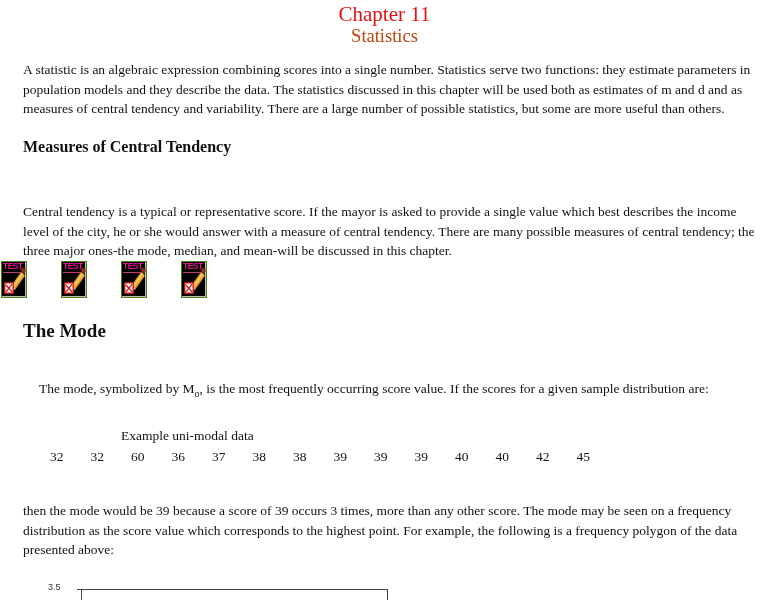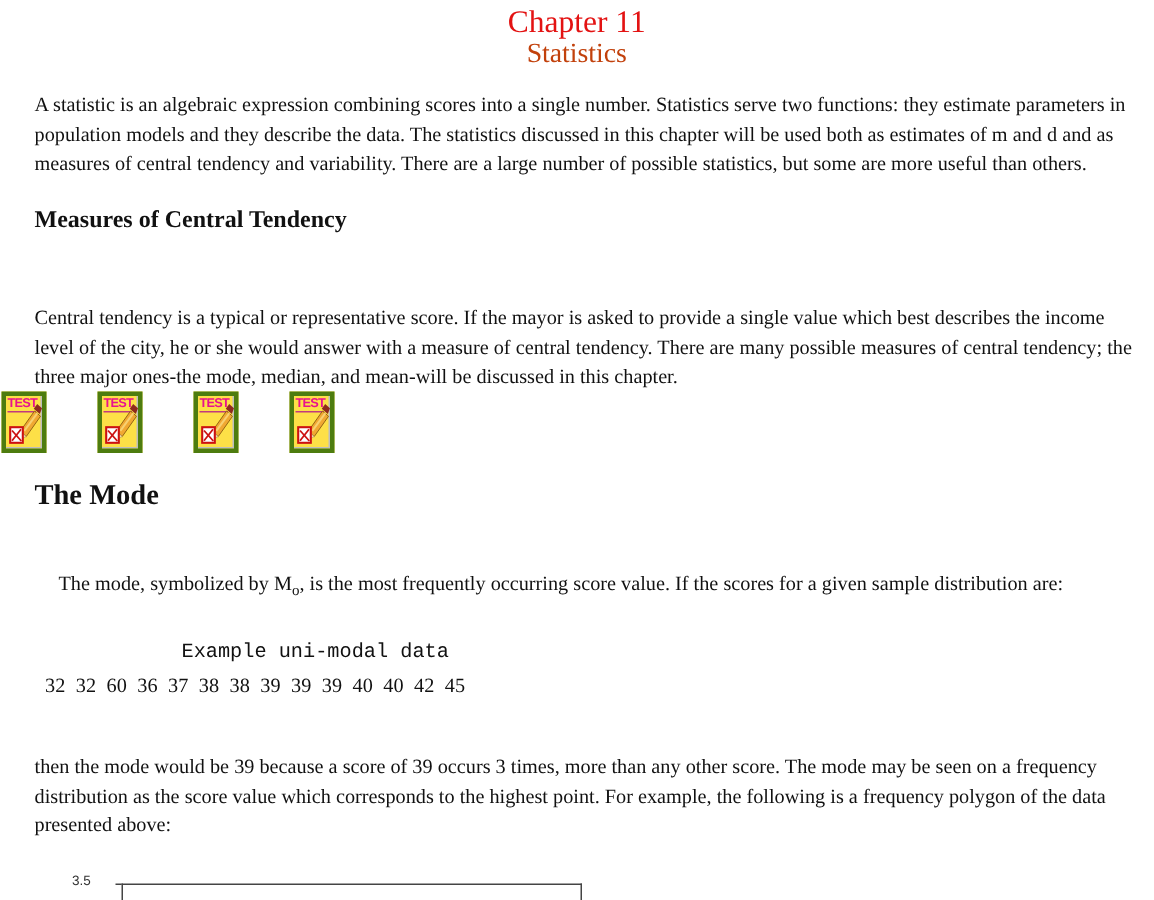--- a/index.html
+++ b/index.html
@@ -59,22 +59,22 @@
   .icons-row {
     position: absolute;
     top: 261px; left: 1px;
     display: flex;
     gap: 34px;
   }
   .test-icon {
     position: relative;
     width: 24px;
     height: 35px;
-    background: #fde047;
-    border: 3px solid #4d7c0f;
+    background: #000000;
+    border: 1px solid #4d7c0f;
     box-shadow: inset -1px -1px 0 #bdbdbd;
     cursor: pointer;
   }
   .test-label {
     position: absolute;
     top: 0px; left: 1px;
     font-family: "Liberation Sans", sans-serif;
     font-size: 8.5px;
     font-weight: 700;
     letter-spacing: -0.5px;
@@ -102,30 +102,29 @@
     font-weight: 700;
     margin: 0;
   }
   .p3 { top: 379px; margin-left: 16px; }
   .p3 sub { font-size: 10px; }
   .example-caption {
     position: absolute;
     top: 426px; left: 121px;
     font-size: 13.5px;
     line-height: 19px;
-    font-family: Liberation Mono, monospace;
   }
   .scores-row {
     position: absolute;
     top: 447px; left: 30px;
     font-size: 13.5px;
     line-height: 19px;
     white-space: nowrap;
   }
-  .scores-row span { margin-right: 7px; }
+  .scores-row span { margin-right: 7px; margin-left: 20px; }
   .p4 { top: 501px; }
   .chart {
     position: absolute;
     top: 580px; left: 0;
     width: 769px; height: 20px;
   }
   .tick-label {
     position: absolute;
     top: 2px; left: 48px;
     width: 28px;

